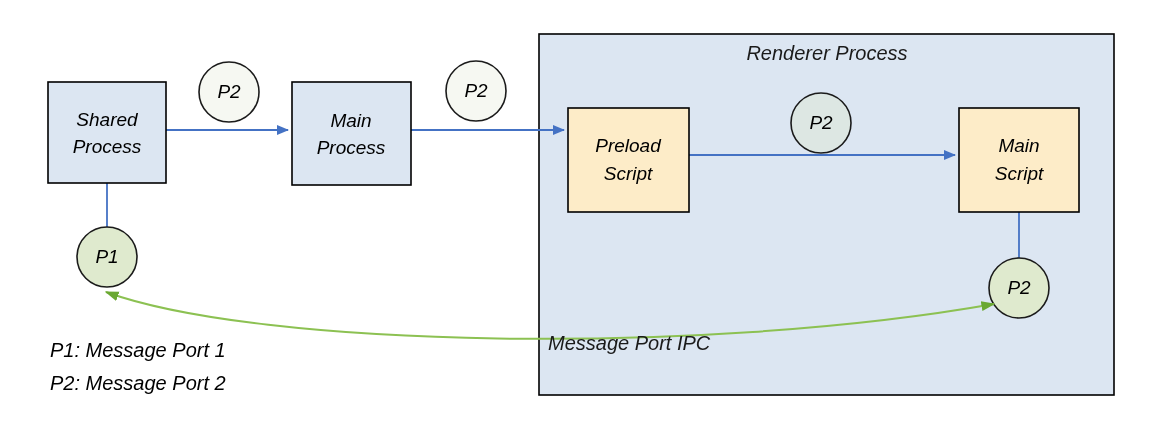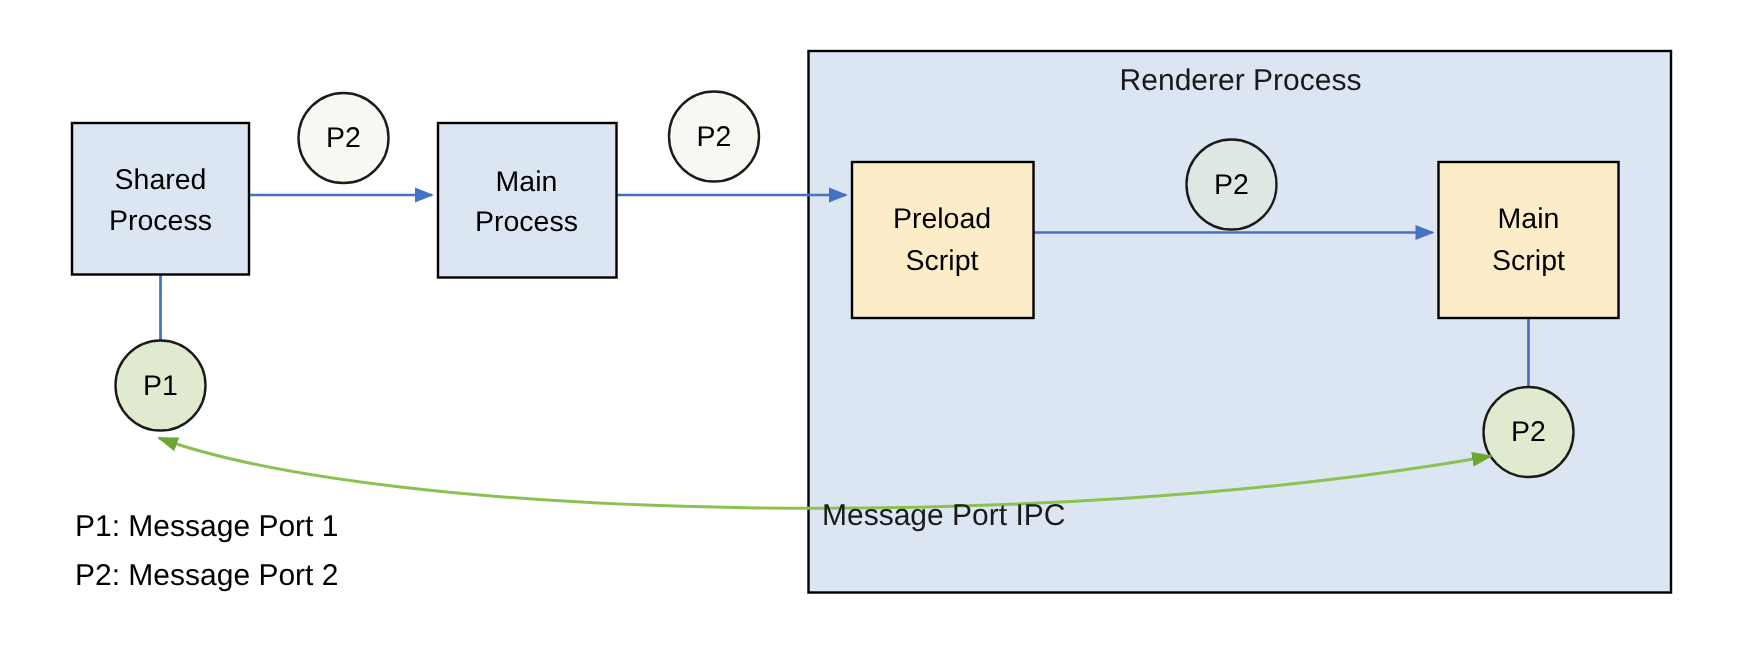--- a/index.html
+++ b/index.html
@@ -10,20 +10,21 @@
   body {
     width: 1174px;
     height: 438px;
     font-family: "Liberation Sans", sans-serif;
     overflow: hidden;
   }
   #diagram-root {
     position: relative;
     width: 1174px;
     height: 438px;
+    font-style: italic;
   }
   svg#diagram {
     display: block;
     width: 1174px;
     height: 438px;
   }
   .node-box {
     stroke: #000000;
     stroke-width: 1.6;
   }

